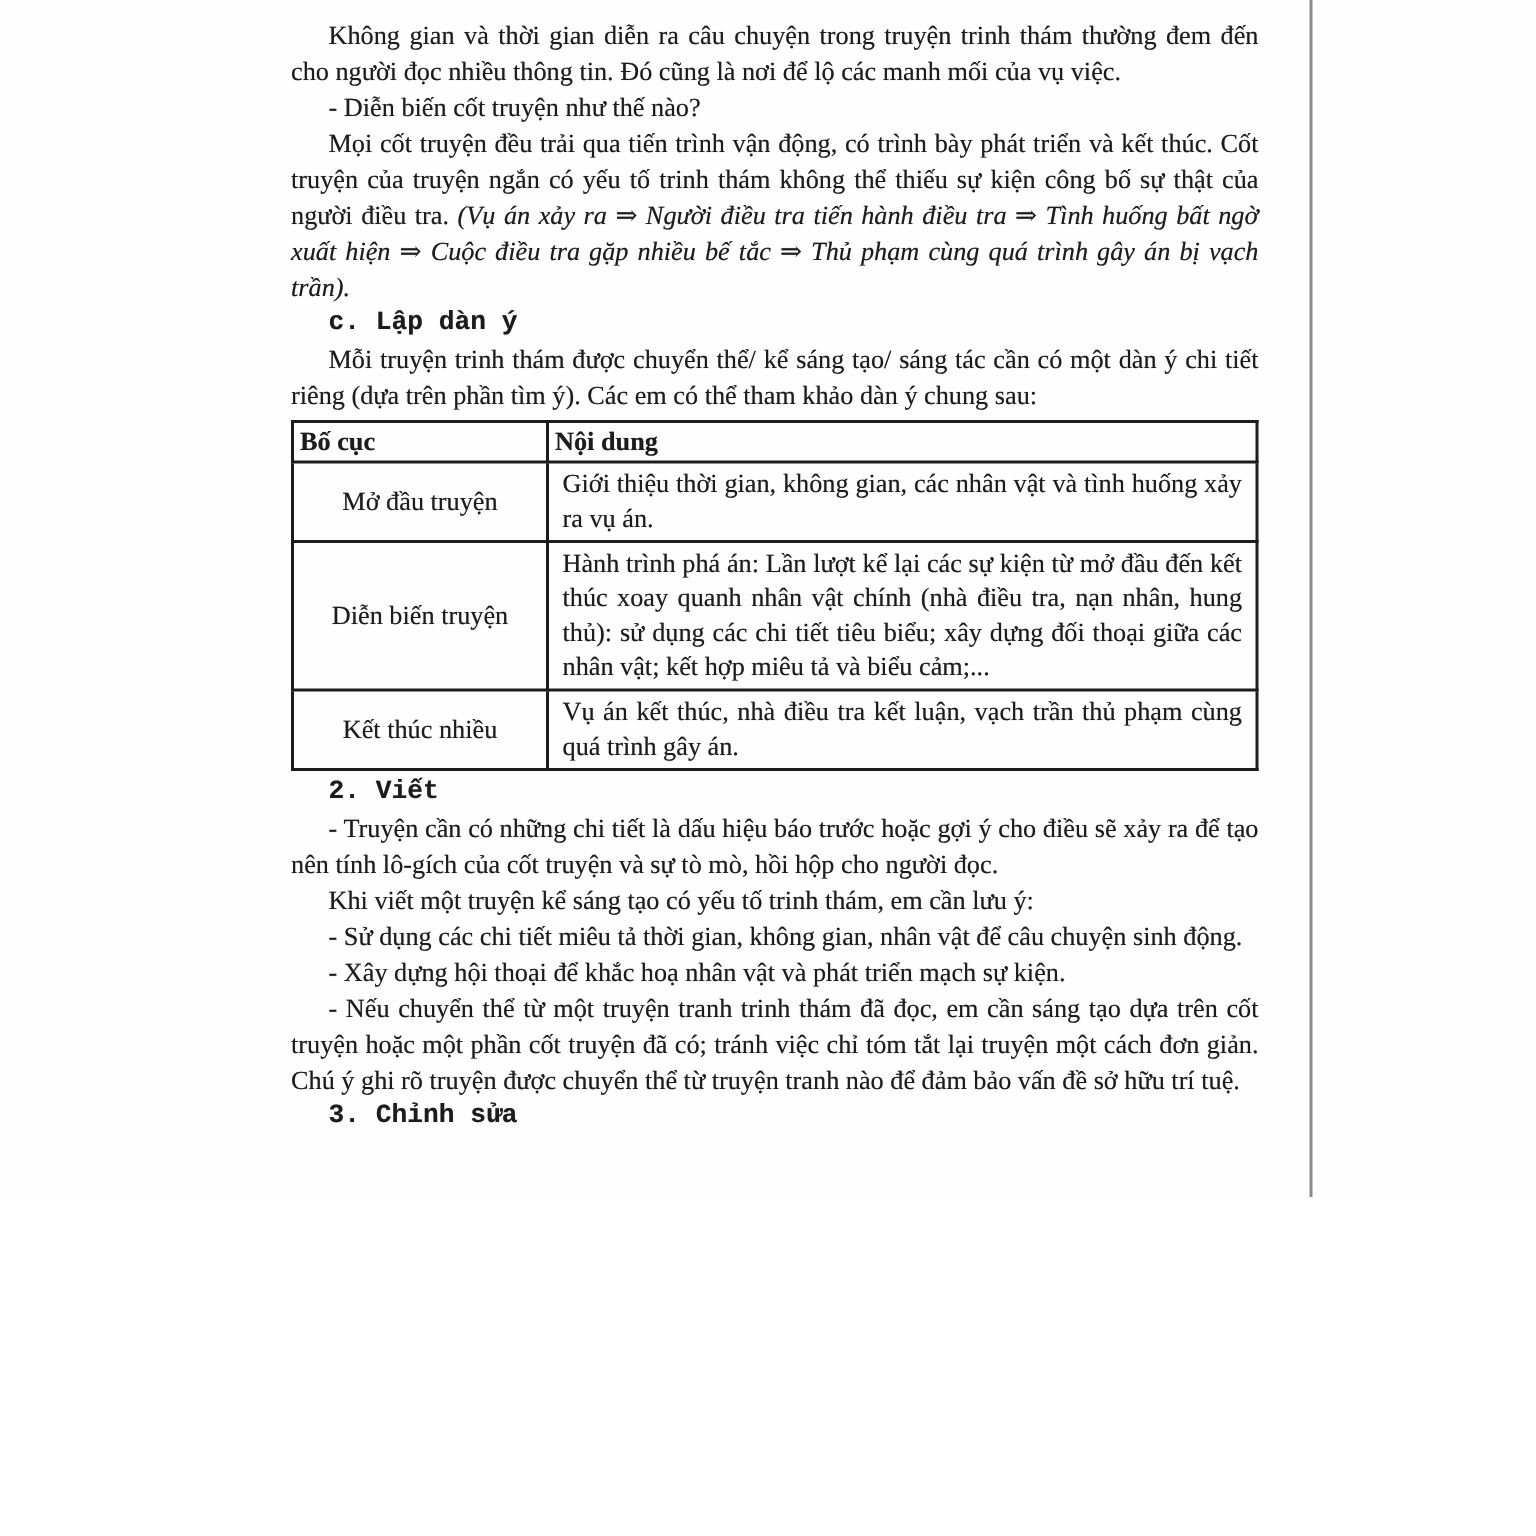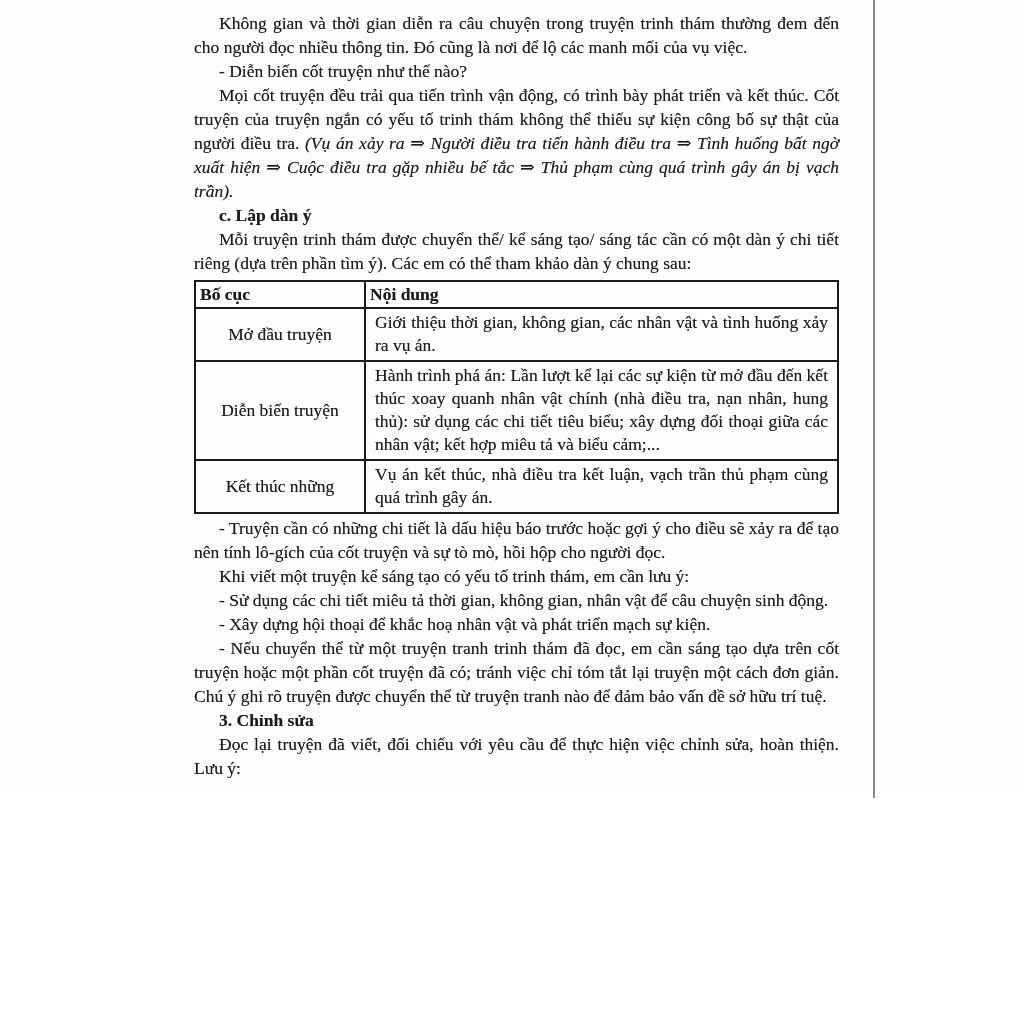--- a/index.html
+++ b/index.html
@@ -25,20 +25,21 @@
     line-height: 24px;
     text-align: justify;
     text-shadow: 0 0 0.5px rgba(20,20,20,0.55);
   }
   .content p {
     margin: 0;
     text-indent: 25px;
   }
   .heading {
     font-weight: bold;
+    font-family: Liberation Mono, monospace;
   }
   .italic {
     font-style: italic;
   }
   table.outline {
     width: 100%;
     border-collapse: collapse;
     margin: 5px 0 2px 0;
     table-layout: fixed;
   }
@@ -112,36 +113,36 @@
       <tbody>
         <tr>
           <td class="section-cell">Mở đầu truyện</td>
           <td class="content-cell">Giới thiệu thời gian, không gian, các nhân vật và tình huống xảy ra vụ án.</td>
         </tr>
         <tr>
           <td class="section-cell">Diễn biến truyện</td>
           <td class="content-cell">Hành trình phá án: Lần lượt kể lại các sự kiện từ mở đầu đến kết thúc xoay quanh nhân vật chính (nhà điều tra, nạn nhân, hung thủ): sử dụng các chi tiết tiêu biểu; xây dựng đối thoại giữa các nhân vật; kết hợp miêu tả và biểu cảm;...</td>
         </tr>
         <tr>
-          <td class="section-cell">Kết thúc những</td>
+          <td class="section-cell">Kết thúc nhiều</td>
           <td class="content-cell">Vụ án kết thúc, nhà điều tra kết luận, vạch trần thủ phạm cùng quá trình gây án.</td>
         </tr>
       </tbody>
     </table>
 
+    <p class="heading">2. Viết</p>
 
     <p>- Truyện cần có những chi tiết là dấu hiệu báo trước hoặc gợi ý cho điều sẽ xảy ra để tạo nên tính lô-gích của cốt truyện và sự tò mò, hồi hộp cho người đọc.</p>
 
     <p>Khi viết một truyện kể sáng tạo có yếu tố trinh thám, em cần lưu ý:</p>
     <p>- Sử dụng các chi tiết miêu tả thời gian, không gian, nhân vật để câu chuyện sinh động.</p>
     <p>- Xây dựng hội thoại để khắc hoạ nhân vật và phát triển mạch sự kiện.</p>
     <p>- Nếu chuyển thể từ một truyện tranh trinh thám đã đọc, em cần sáng tạo dựa trên cốt truyện hoặc một phần cốt truyện đã có; tránh việc chỉ tóm tắt lại truyện một cách đơn giản. Chú ý ghi rõ truyện được chuyển thể từ truyện tranh nào để đảm bảo vấn đề sở hữu trí tuệ.</p>
 
     <p class="heading">3. Chỉnh sửa</p>
 
-    <p>Đọc lại truyện đã viết, đối chiếu với yêu cầu để thực hiện việc chỉnh sửa, hoàn thiện. Lưu ý:</p>
 
   </div>
 
   <div class="scan-edge-line"></div>
 
   <div class="page-number">7</div>
 </div>
 
 </body></html>

